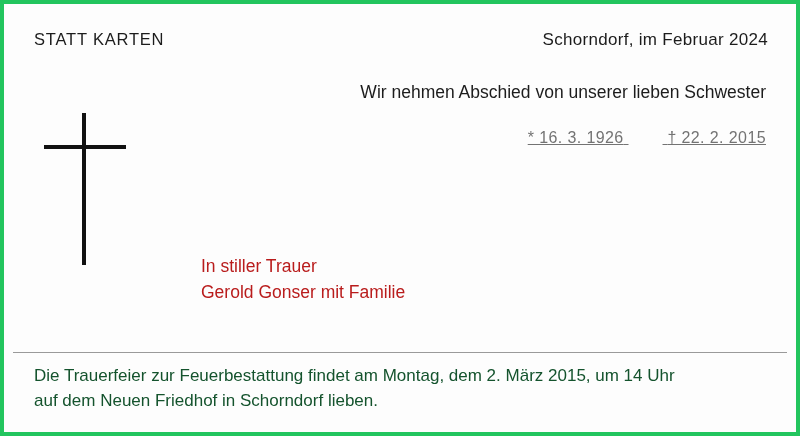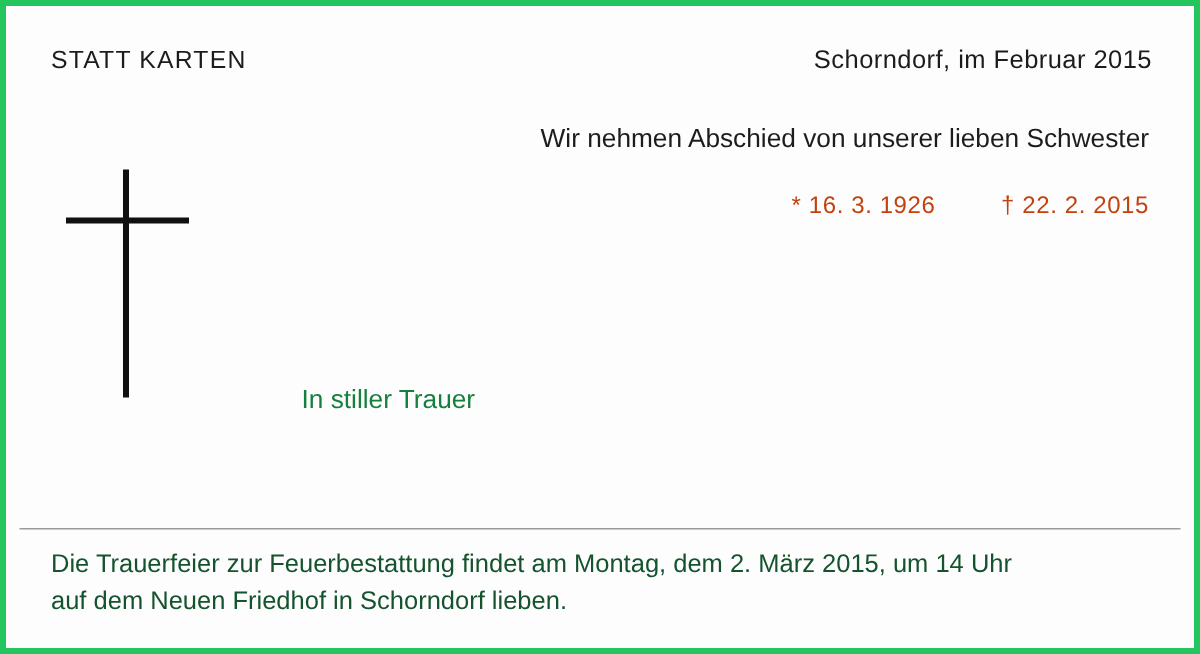--- a/index.html
+++ b/index.html
@@ -89,36 +89,37 @@
   .deceased-name {
     font-size: 38px;
     font-weight: 400;
     letter-spacing: 0.5px;
     color: #111111;
     margin-bottom: 12px;
     line-height: 1.1;
   }
   .dates {
     font-size: 16px;
-    color: #c2410c;
+    color: #737373;
     letter-spacing: 0.4px;
+    text-decoration: underline;
   }
   .dates .sep {
     display: inline-block;
     width: 34px;
   }
   
   .mourners {
     position: absolute;
     left: 197px;
     top: 250px;
     text-align: left;
     font-size: 17.5px;
     line-height: 1.48;
-    color: #15803d;
+    color: #b91c1c;
   }
   
   .divider {
     position: absolute;
     left: 9px;
     right: 9px;
     top: 348px;
     height: 1px;
     background: #9a9a9a;
   }
@@ -134,39 +135,40 @@
   }
 </style>
 </head>
 <body>
 
 <div class="obituary">
   <div class="inner-frame"></div>
 
   <div class="top-row">
     <span class="top-left">STATT KARTEN</span>
-    <span class="top-right">Schorndorf, im Februar 2015</span>
+    <span class="top-right">Schorndorf, im Februar 2024</span>
   </div>
 
   <div class="cross-area">
     <div class="cross-v"></div>
     <div class="cross-h"></div>
   </div>
 
   <div class="center-block">
     <div class="lead-line">Wir nehmen Abschied von unserer lieben Schwester</div>
     <div class="dates">
       <span>* 16. 3. 1926</span>
       <span class="sep"></span>
       <span>† 22. 2. 2015</span>
     </div>
   </div>
 
   <div class="mourners">
     <div>In stiller Trauer</div>
+    <div>Gerold Gonser mit Familie</div>
   </div>
 
   <div class="divider"></div>
 
   <div class="footer">
     <div>Die Trauerfeier zur Feuerbestattung findet am Montag, dem 2. März 2015, um 14 Uhr</div>
     <div>auf dem Neuen Friedhof in Schorndorf lieben.</div>
   </div>
 </div>
 

